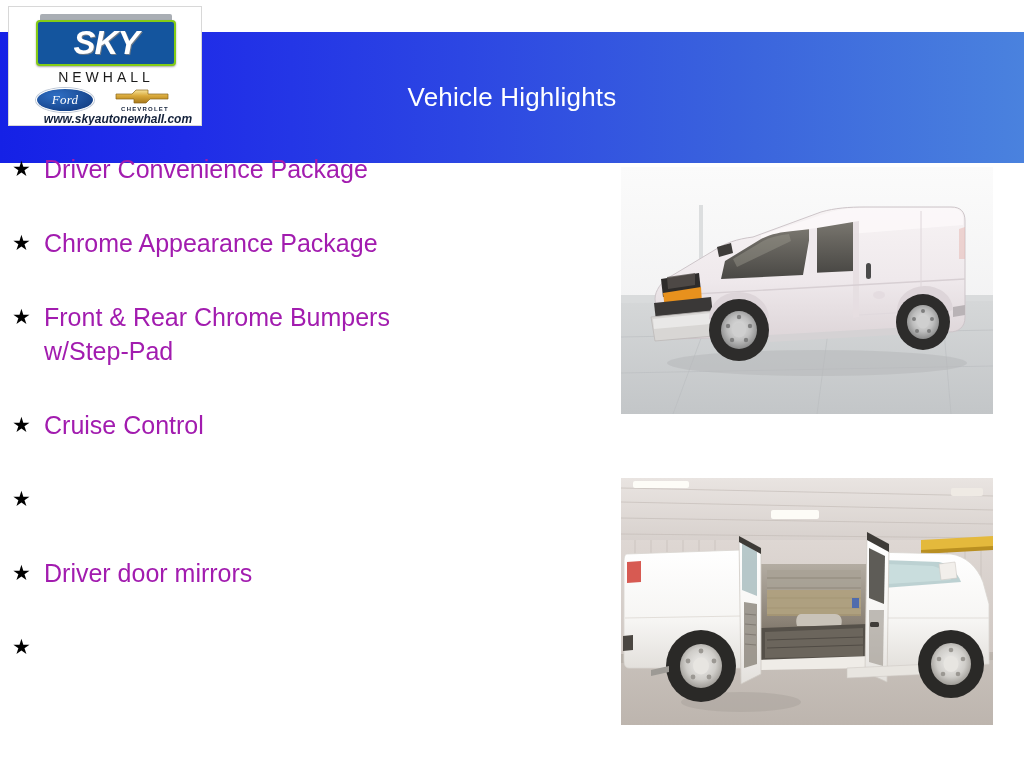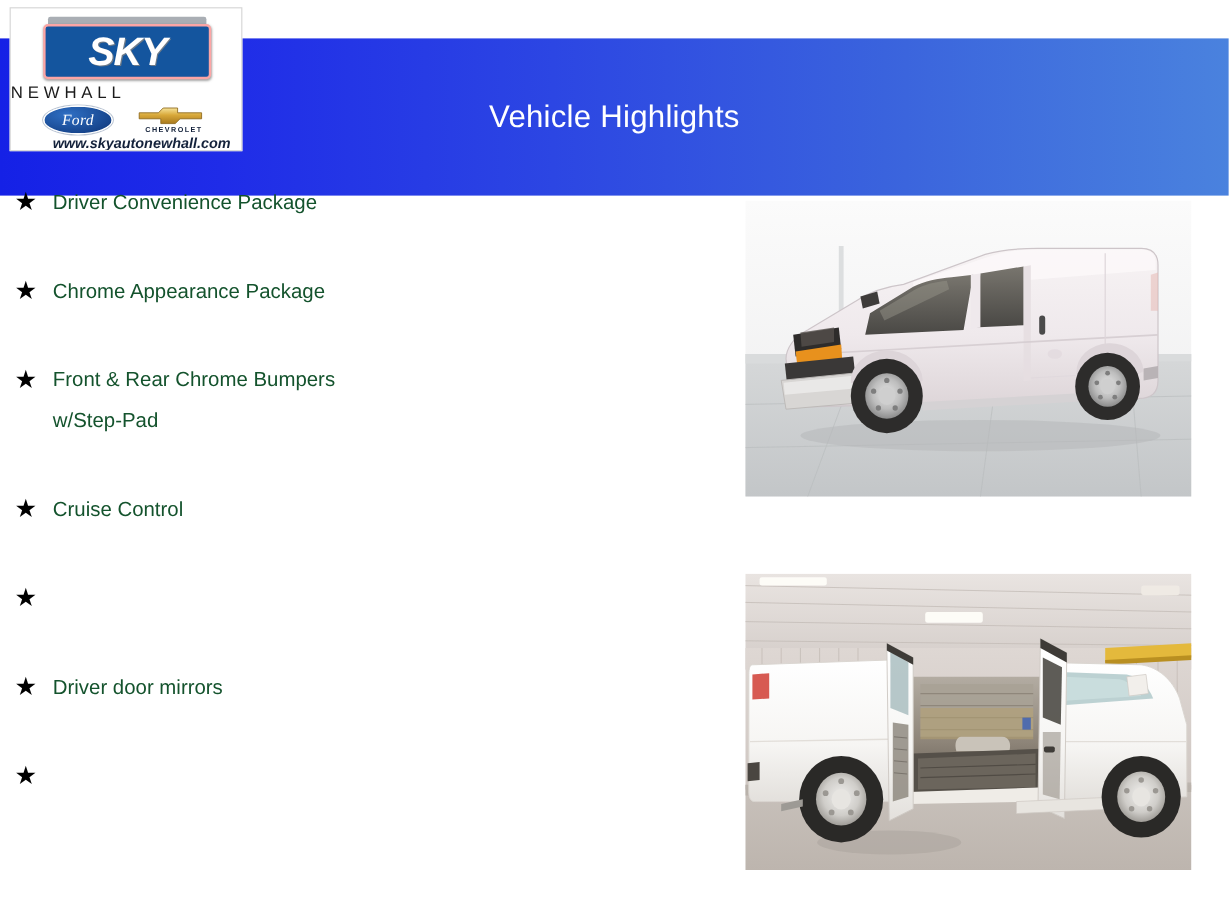--- a/index.html
+++ b/index.html
@@ -41,37 +41,37 @@
   .sky-topbar {
     position: absolute; left: 4px; top: 0;
     width: 132px; height: 7px;
     background: #a9aeb4;
     border-radius: 2px 2px 0 0;
   }
   .sky-body {
     position: absolute; left: 0; top: 6px;
     width: 140px; height: 46px;
     background: #14559e;
-    border: 2px solid #fca5a5;
+    border: 2px solid #84cc16;
     border-radius: 4px;
     box-shadow: 0 1px 2px rgba(0,0,0,.35);
     display: flex; align-items: center; justify-content: center;
   }
   .sky-text {
     color: #ffffff;
     font-size: 33px;
     font-weight: bold;
     font-style: italic;
     letter-spacing: -1px;
     font-family: "Liberation Sans", sans-serif;
     text-shadow: 1px 1px 0 #6d7a88;
   }
   .newhall {
     position: absolute; left: 0; top: 62px; width: 194px;
-    text-align: left;
+    text-align: center;
     color: #1b1b1b;
     font-size: 14px;
     letter-spacing: 4px;
     font-weight: 500;
   }
   .brand-row {
     position: absolute; left: 0; top: 80px; width: 194px;
     display: flex; align-items: center; justify-content: center; gap: 20px;
   }
   .ford-oval {
@@ -115,22 +115,22 @@
     padding-left: 12px;
   }
   .bullet-star {
     width: 32px;
     flex: 0 0 32px;
     color: #000000;
     font-size: 21px;
     line-height: 34px;
   }
   .bullet-label {
-    color: #14532d;
-    font-size: 17px;
+    color: #a21caf;
+    font-size: 25px;
     line-height: 34px;
     white-space: pre-line;
   }
 
   
   .photo {
     position: absolute;
     overflow: hidden;
     background: #ffffff;
   }

